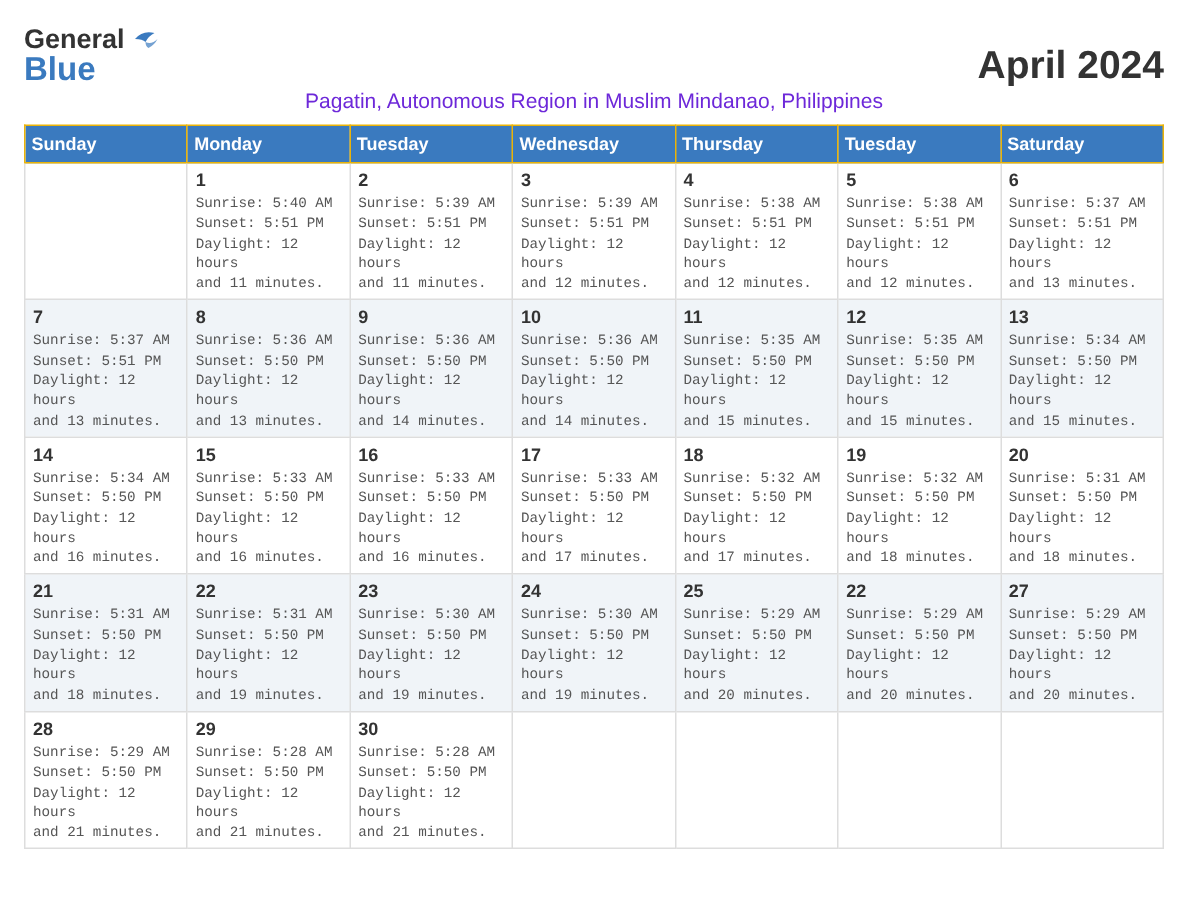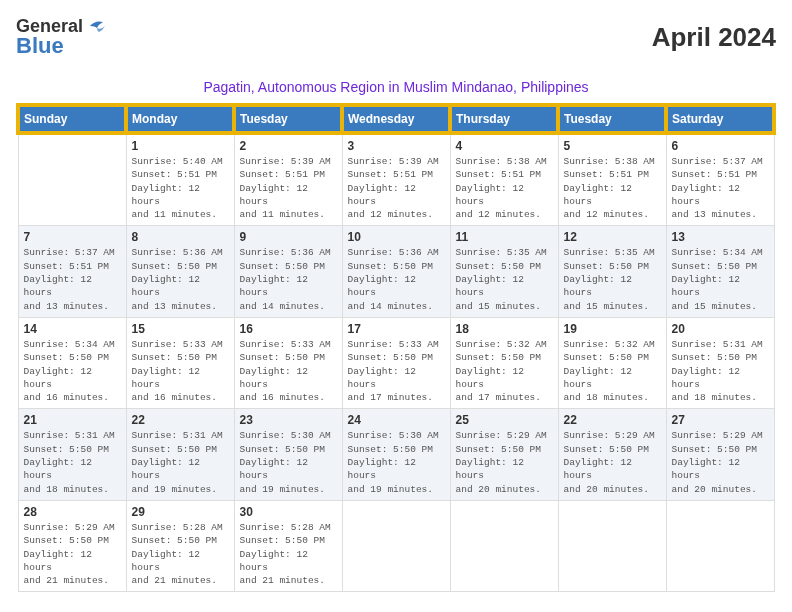--- a/index.html
+++ b/index.html
@@ -6,22 +6,22 @@
     body {
       font-family: Arial, sans-serif;
       background: #fff;
       width: 792px;
       min-height: 612px;
       padding: 16px;
     }
     .header {
       display: flex;
       justify-content: space-between;
-      align-items: center;
-      margin-bottom: 20px;
+      align-items: flex-end;
+      margin-bottom: 0;
     }
     .logo {
       display: flex;
       flex-direction: column;
       align-items: flex-start;
     }
     .month-title {
       font-size: 26px;
       font-weight: bold;
       color: #333;
@@ -38,21 +38,21 @@
       border-collapse: collapse;
       font-size: 10px;
     }
     thead tr th {
       background-color: #3a7abf;
       color: #fff;
       padding: 5px 4px;
       text-align: left;
       font-size: 12px;
       font-weight: bold;
-      border: 4px solid #eab308;
+      border: 1px solid #eab308;
     }
     tbody tr td {
       vertical-align: top;
       padding: 4px 5px;
       border: 1px solid #ddd;
       min-height: 80px;
       width: 108px;
     }
     tbody tr:nth-child(odd) td {
       background-color: #fff;

